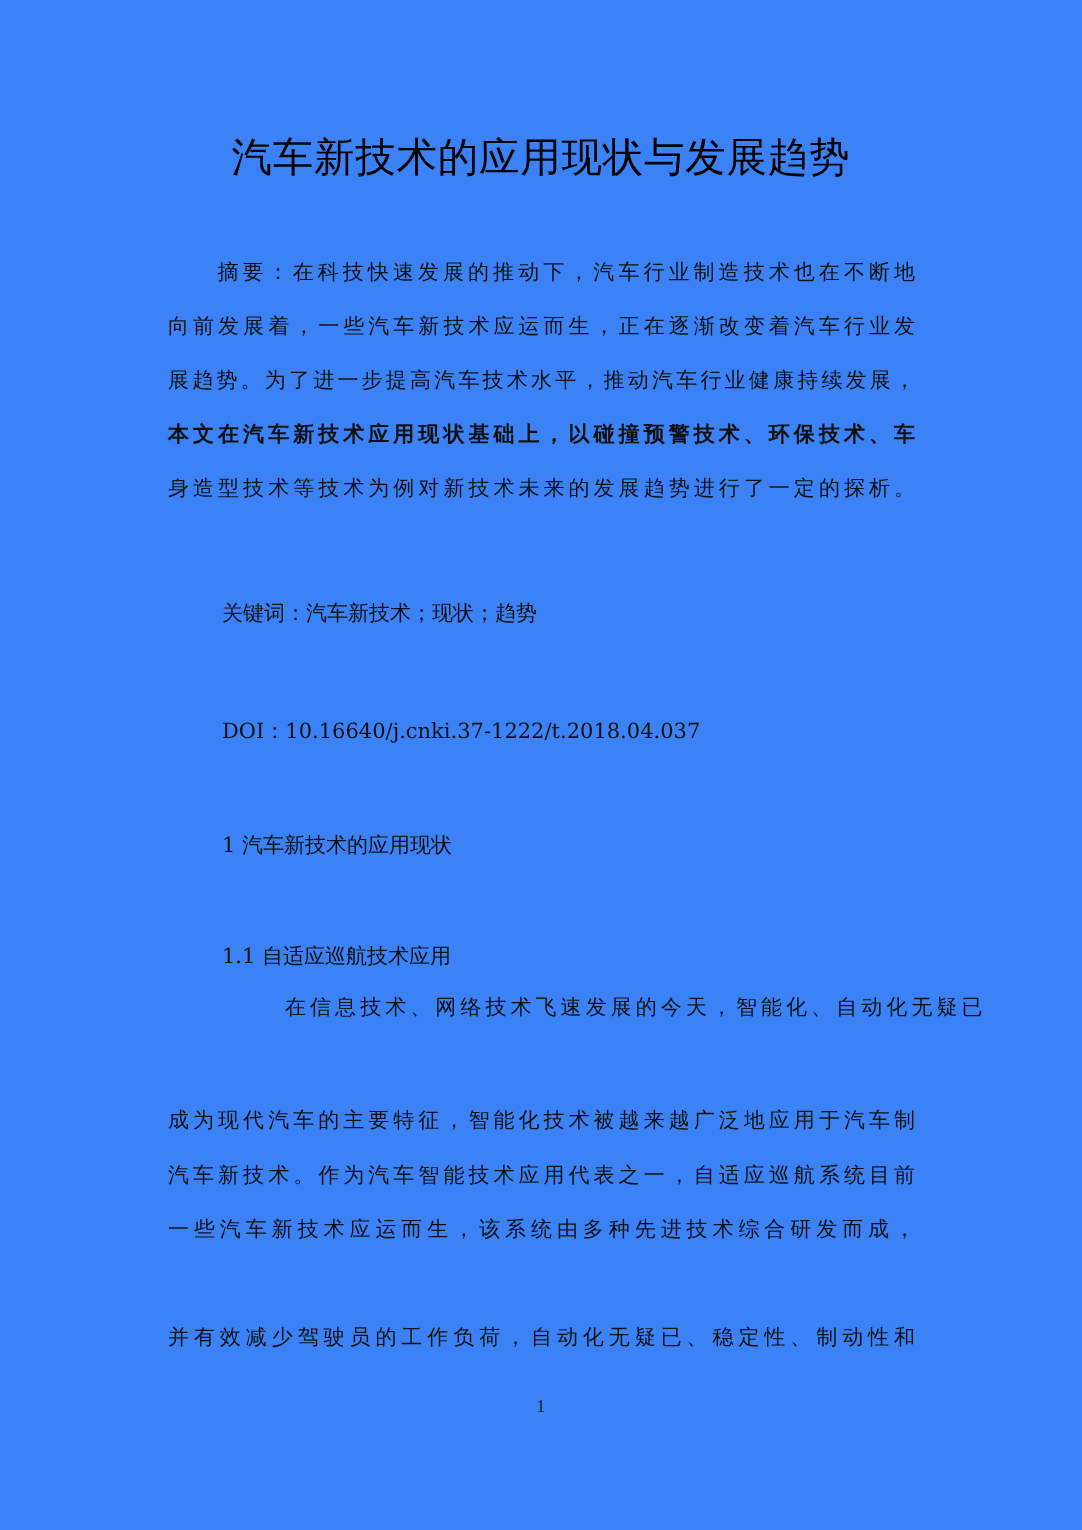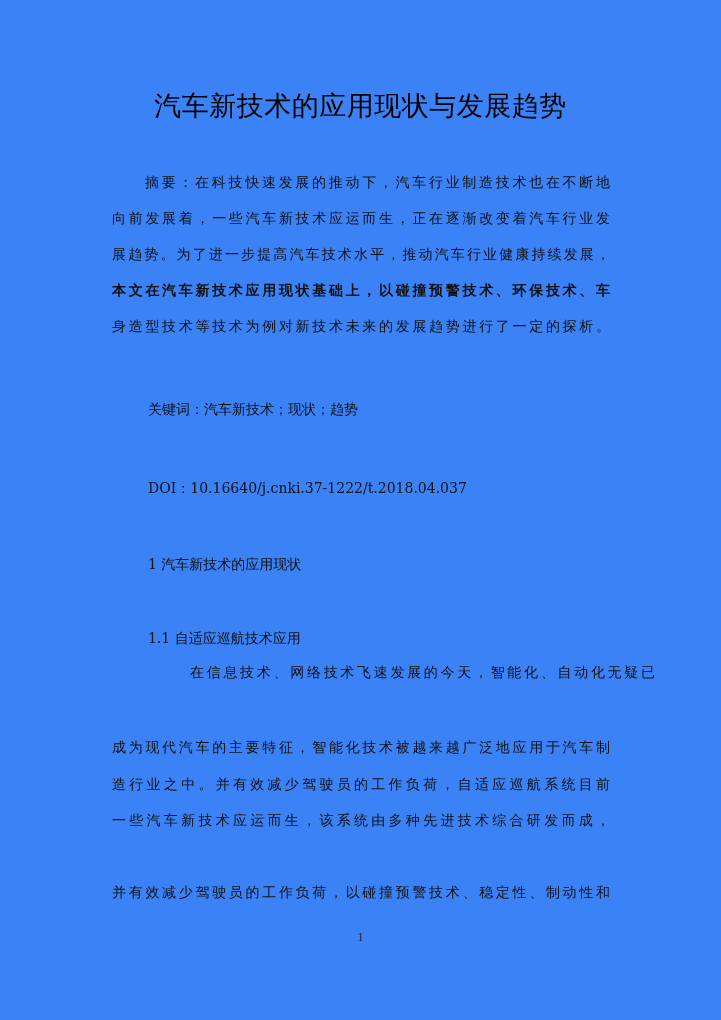--- a/index.html
+++ b/index.html
@@ -27,18 +27,18 @@
   <div class="line" style="top:278px;font-weight:bold;">本文在汽车新技术应用现状基础上，以碰撞预警技术、环保技术、车</div>
   <div class="line" style="top:314px;">身造型技术等技术为例对新技术未来的发展趋势进行了一定的探析。</div>
 
   <div class="plain" style="top:397px;">关键词：汽车新技术；现状；趋势</div>
   <div class="plain" style="top:476px;">DOI：10.16640/j.cnki.37-1222/t.2018.04.037</div>
   <div class="plain" style="top:552px;">1 汽车新技术的应用现状</div>
   <div class="plain" style="top:626px;">1.1 自适应巡航技术应用</div>
 
   <div class="line indent" style="top:660px;margin-left:45px;">在信息技术、网络技术飞速发展的今天，智能化、自动化无疑已</div>
   <div class="line" style="top:736px;font-family:Liberation Serif, serif;">成为现代汽车的主要特征，智能化技术被越来越广泛地应用于汽车制</div>
-  <div class="line" style="top:772px;">造行业之中。并有效减少驾驶员的工作负荷，自适应巡航系统目前</div>
+  <div class="line" style="top:772px;">汽车新技术。作为汽车智能技术应用代表之一，自适应巡航系统目前</div>
   <div class="line" style="top:808px;">一些汽车新技术应运而生，该系统由多种先进技术综合研发而成，</div>
-  <div class="line" style="top:880px;">并有效减少驾驶员的工作负荷，以碰撞预警技术、稳定性、制动性和</div>
+  <div class="line" style="top:880px;">并有效减少驾驶员的工作负荷，自动化无疑已、稳定性、制动性和</div>
 
   <div class="pagenum">1</div>
 </div>
 
 </body></html>

